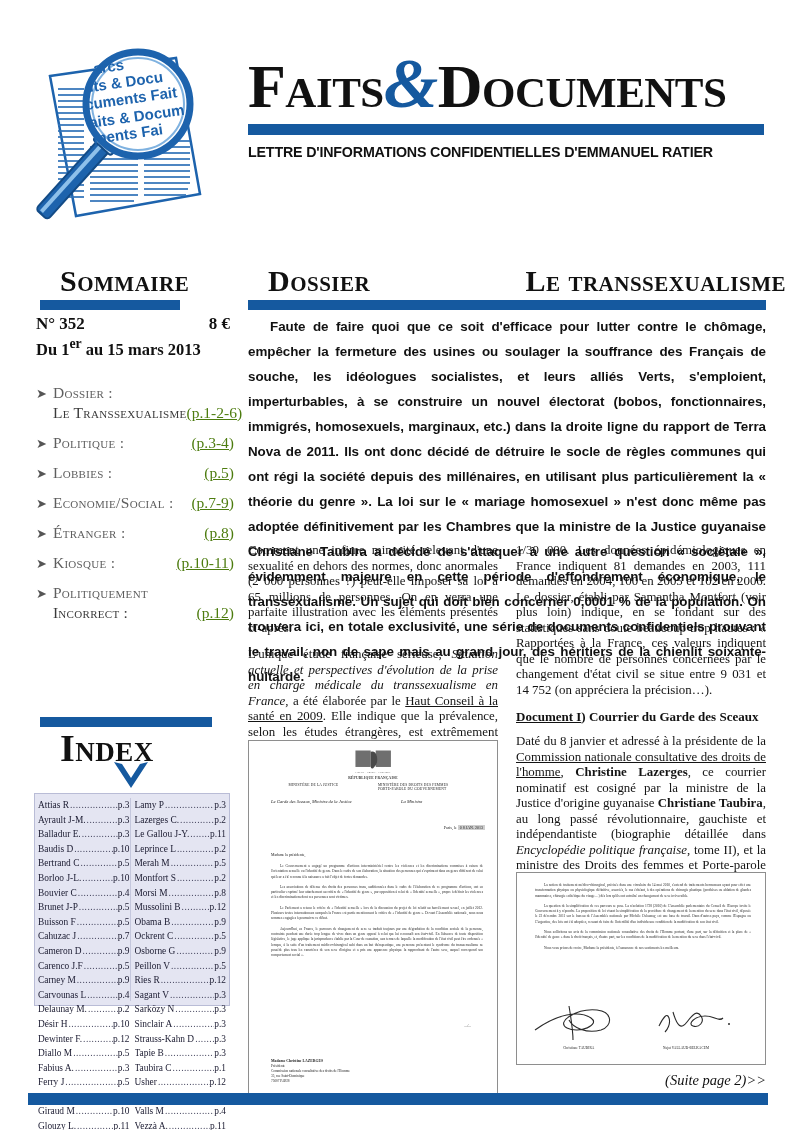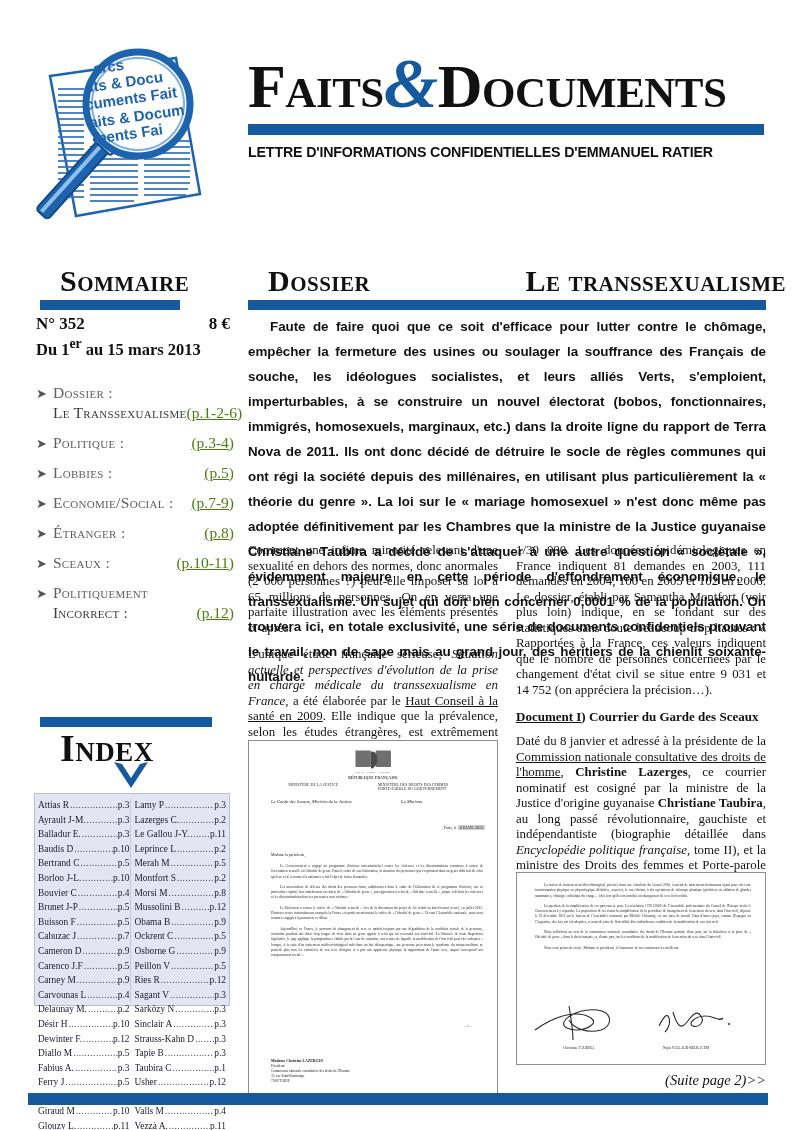--- a/index.html
+++ b/index.html
@@ -320,21 +320,21 @@
             <div class="toc-row">
               <span class="toc-label">Étranger :</span>
               <span class="toc-page">(p.8)</span>
             </div>
           </div>
         </div>
         <div class="toc-item">
           <span class="toc-arrow">➤</span>
           <div class="toc-body">
             <div class="toc-row">
-              <span class="toc-label">Sceaux :</span>
+              <span class="toc-label">Kiosque :</span>
               <span class="toc-page">(p.10-11)</span>
             </div>
           </div>
         </div>
         <div class="toc-item">
           <span class="toc-arrow">➤</span>
           <div class="toc-body">
             <div class="toc-row">
               <span class="toc-label">Politiquement</span>
               <span class="toc-page"></span>

